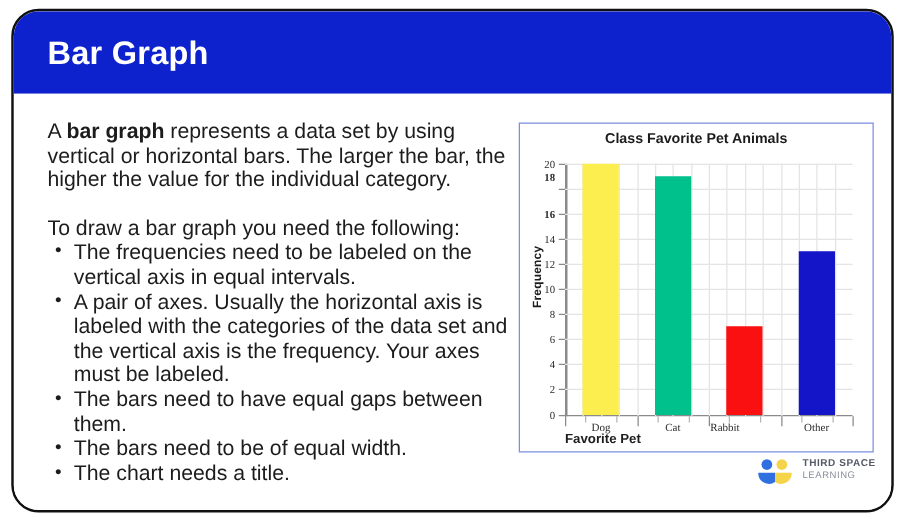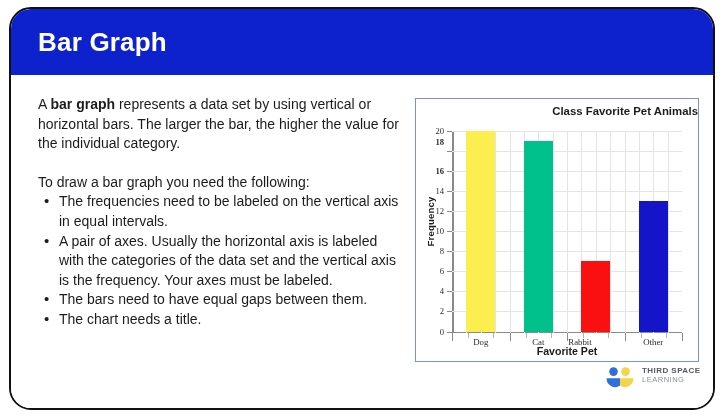--- a/index.html
+++ b/index.html
@@ -52,21 +52,21 @@
     background: #ffffff;
   }
 
   
   .text-col {
     position: absolute;
     left: 27px;
     top: 20px;
     width: 368px;
     color: #1c1c1c;
-    font-size: 14px;
+    font-size: 17px;
     line-height: 19.6px;
   }
 
   .para {
     margin-bottom: 0;
   }
 
   .para b { font-weight: bold; }
 
   .para-gap { height: 19px; }
@@ -100,21 +100,21 @@
     position: absolute;
     left: 404px;
     top: 23px;
     width: 284px;
     height: 264px;
     border: 1.5px solid #7b8fe0;
     background: #ffffff;
   }
 
   .chart-title {
-    text-align: right;
+    text-align: center;
     font-size: 11.4px;
     font-weight: bold;
     color: #1c1c1c;
     margin-top: 6px;
   }
 
   .plot-wrap {
     position: absolute;
     left: 0;
     top: 24px;
@@ -212,21 +212,21 @@
     text-align: center;
     transform: translateX(-50%);
     white-space: nowrap;
   }
 
   .xlabel {
     position: absolute;
     left: 36px;
     top: 222px;
     width: 230px;
-    text-align: center;
+    text-align: left;
     font-size: 10.6px;
     font-weight: bold;
     color: #1c1c1c;
   }
 
   
   .logo {
     position: absolute;
     left: 594px;
     top: 292px;
@@ -267,20 +267,21 @@
       <p class="para"><span>A </span><b>bar graph</b><span> represents a data set by using vertical or horizontal bars. The larger the bar, the higher the value for the individual category.</span></p>
 
       <div class="para-gap"></div>
 
       <p class="lead-in">To draw a bar graph you need the following:</p>
 
       <ul class="bullets">
         <li>The frequencies need to be labeled on the vertical axis in equal intervals.</li>
         <li>A pair of axes. Usually the horizontal axis is labeled with the categories of the data set and the vertical axis is the frequency. Your axes must be labeled.</li>
         <li>The bars need to have equal gaps between them.</li>
+        <li>The bars need to be of equal width.</li>
         <li>The chart needs a title.</li>
       </ul>
     </div>
 
     <div class="chart-panel">
       <div class="chart-title">Class Favorite Pet Animals</div>
 
       <div class="plot-wrap">
         <div class="ylabel">Frequency</div>
 

